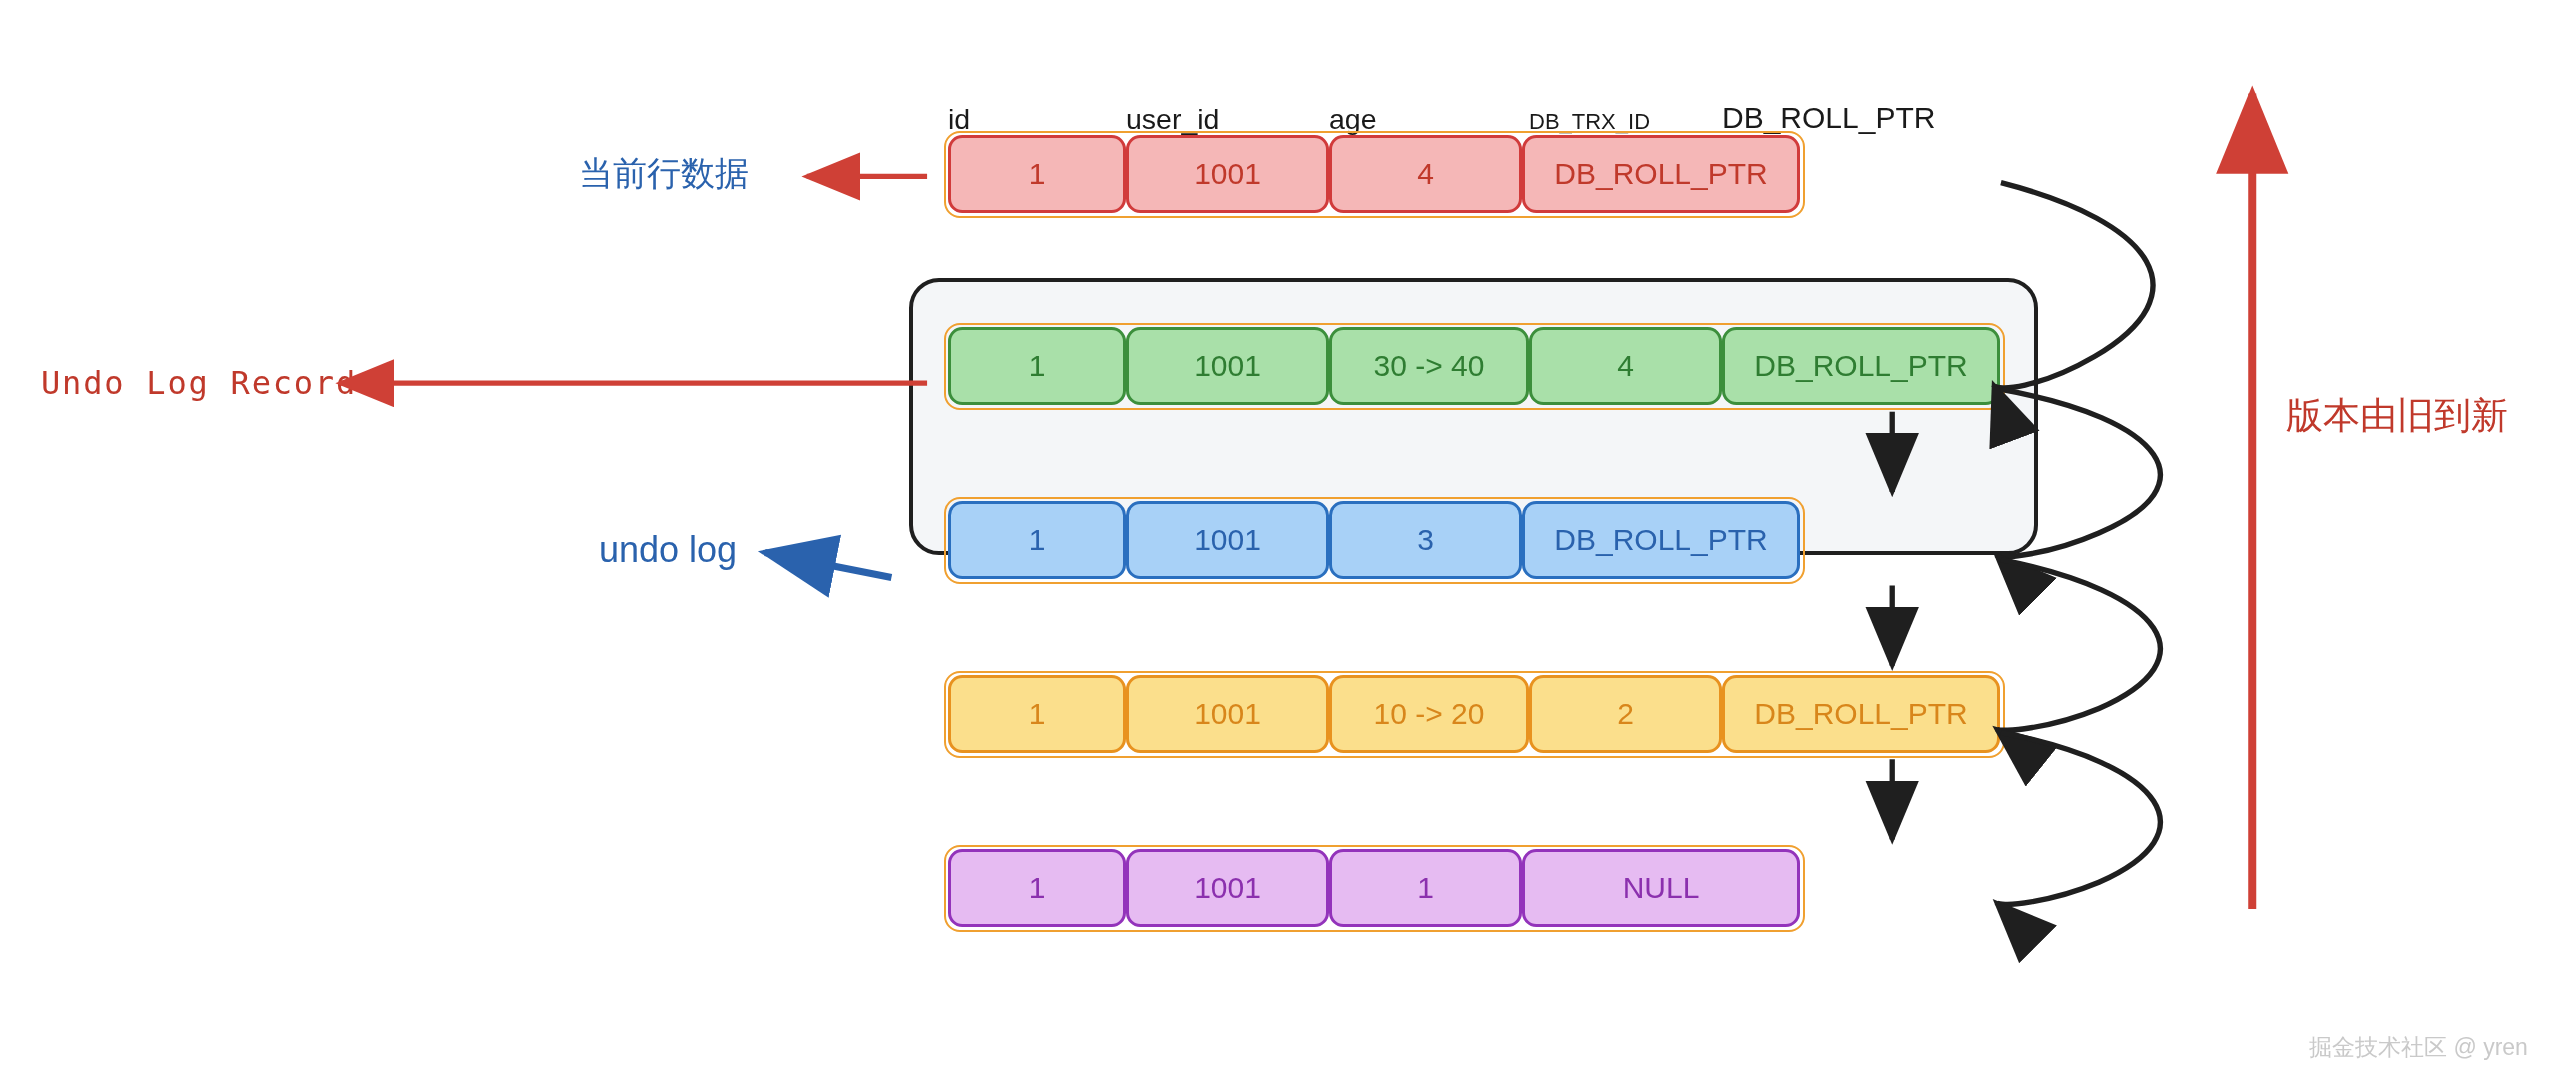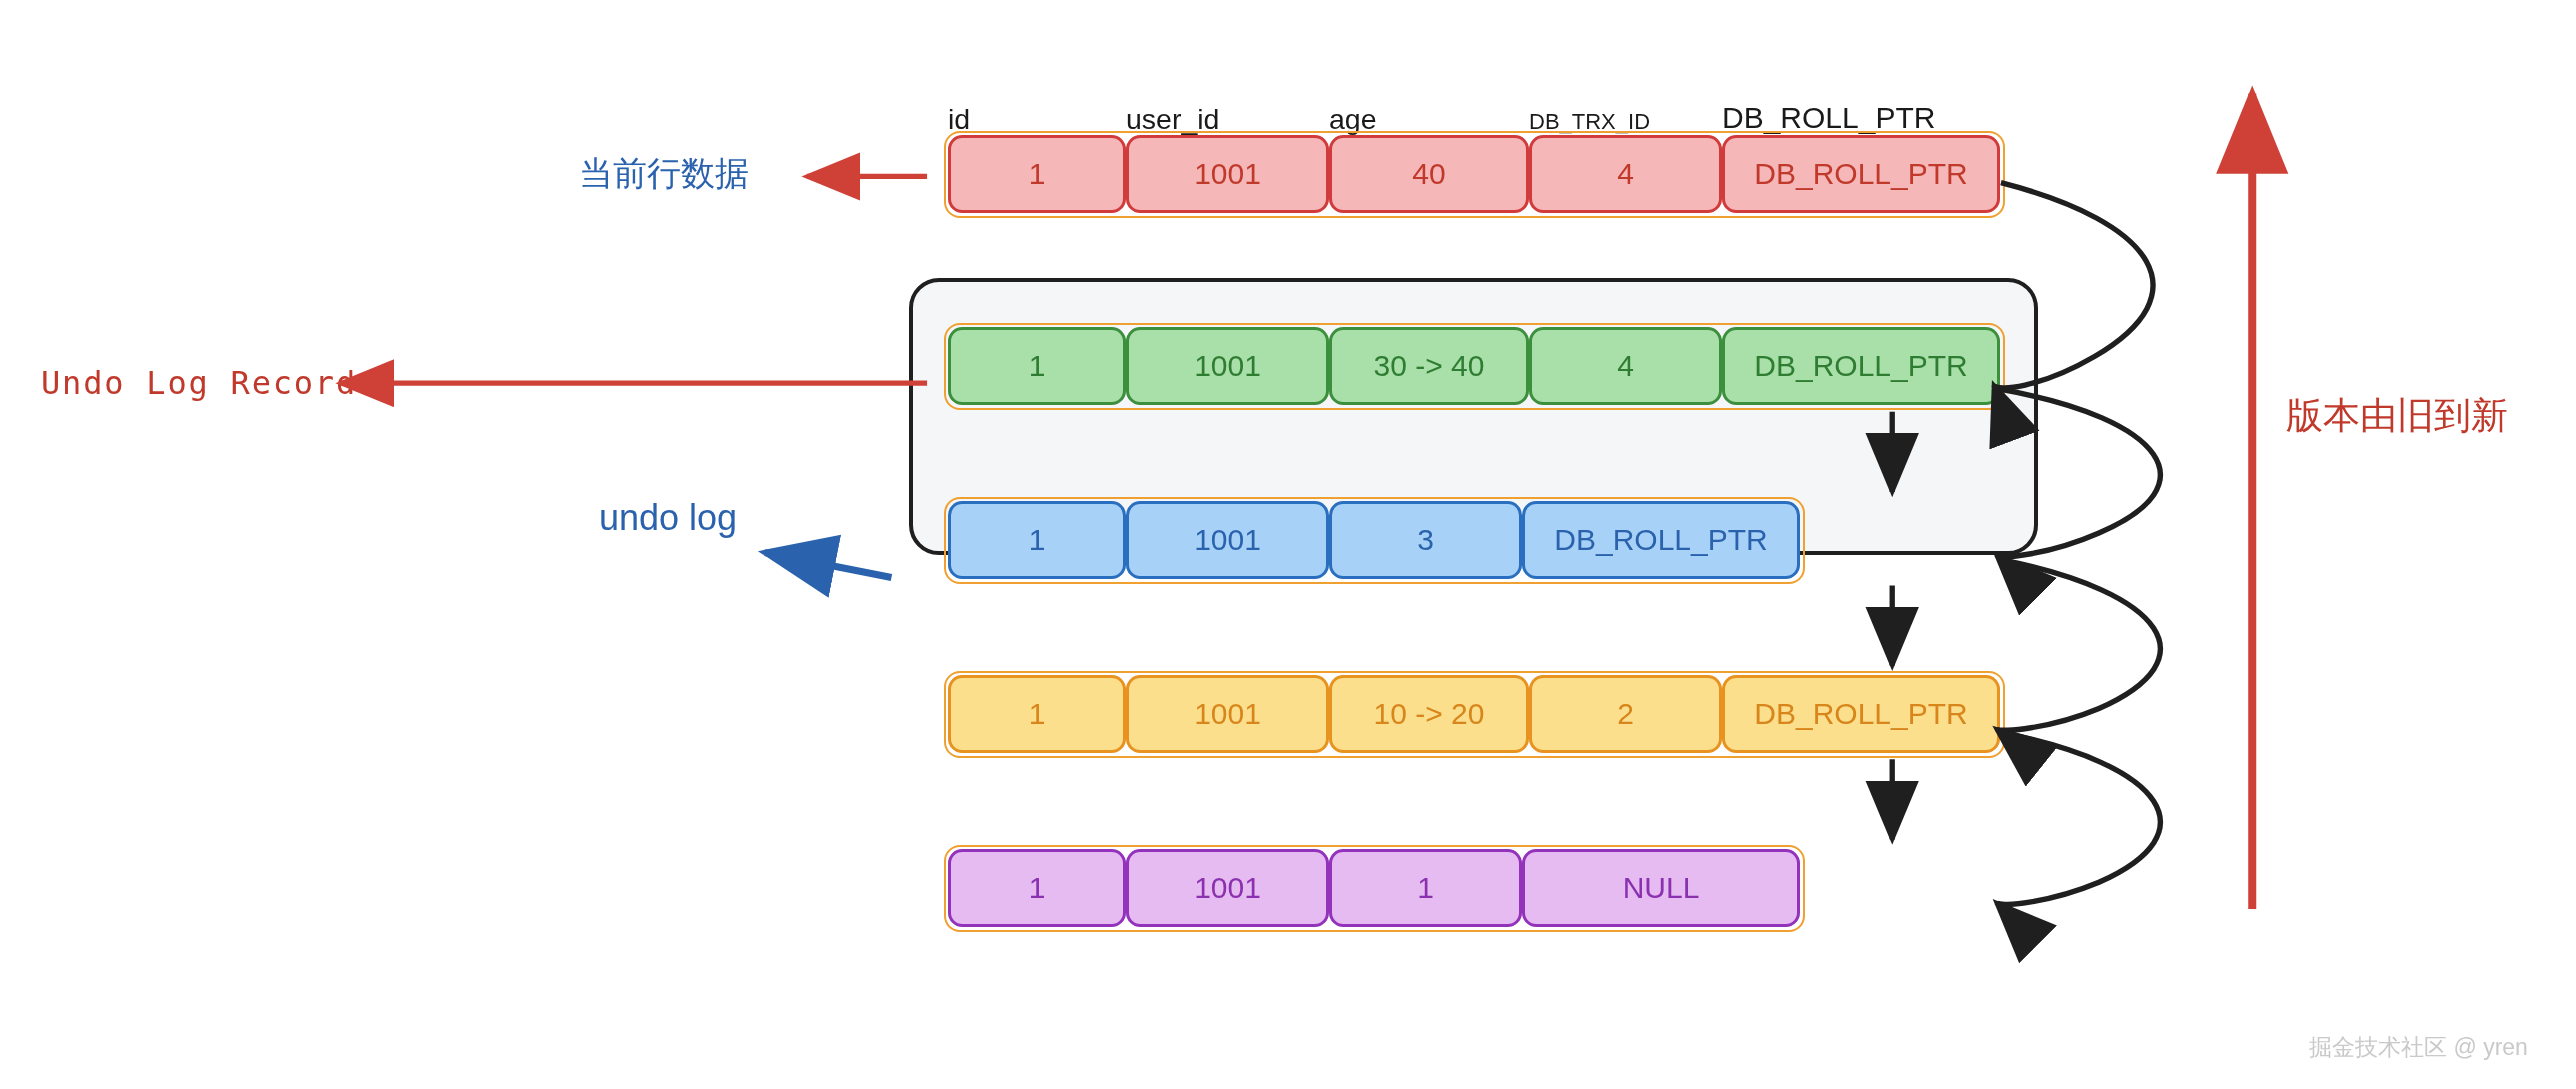--- a/index.html
+++ b/index.html
@@ -118,21 +118,21 @@
   #ann-undo-log-record {
     left: 41px;
     top: 367px;
     font-size: 32px;
     color: #c0392b;
     font-family: "DejaVu Sans Mono", monospace;
     letter-spacing: 1.8px;
   }
   #ann-undo-log {
     left: 599px;
-    top: 500px;
+    top: 532px;
     font-size: 36px;
     color: #2a62ad;
   }
   #ann-version-order {
     position: absolute;
     left: 2286px;
     top: 397px;
     font-size: 37px;
     color: #c0392b;
     white-space: nowrap;
@@ -169,21 +169,20 @@
   <div class="col-head c0">id</div>
   <div class="col-head c1">user_id</div>
   <div class="col-head c2">age</div>
   <div class="col-head c3">DB_TRX_ID</div>
   <div class="col-head c4">DB_ROLL_PTR</div>
 </div>
 
 <div class="row r-red" id="row-current">
   <div class="cell w0">1</div>
   <div class="cell w1">1001</div>
-  <div class="cell w2">40</div>
   <div class="cell w3">4</div>
   <div class="cell w4">DB_ROLL_PTR</div>
 </div>
 
 <div class="row r-green" id="row-undo-0">
   <div class="cell w0">1</div>
   <div class="cell w1">1001</div>
   <div class="cell w2">30 -&gt; 40</div>
   <div class="cell w3">4</div>
   <div class="cell w4">DB_ROLL_PTR</div>

